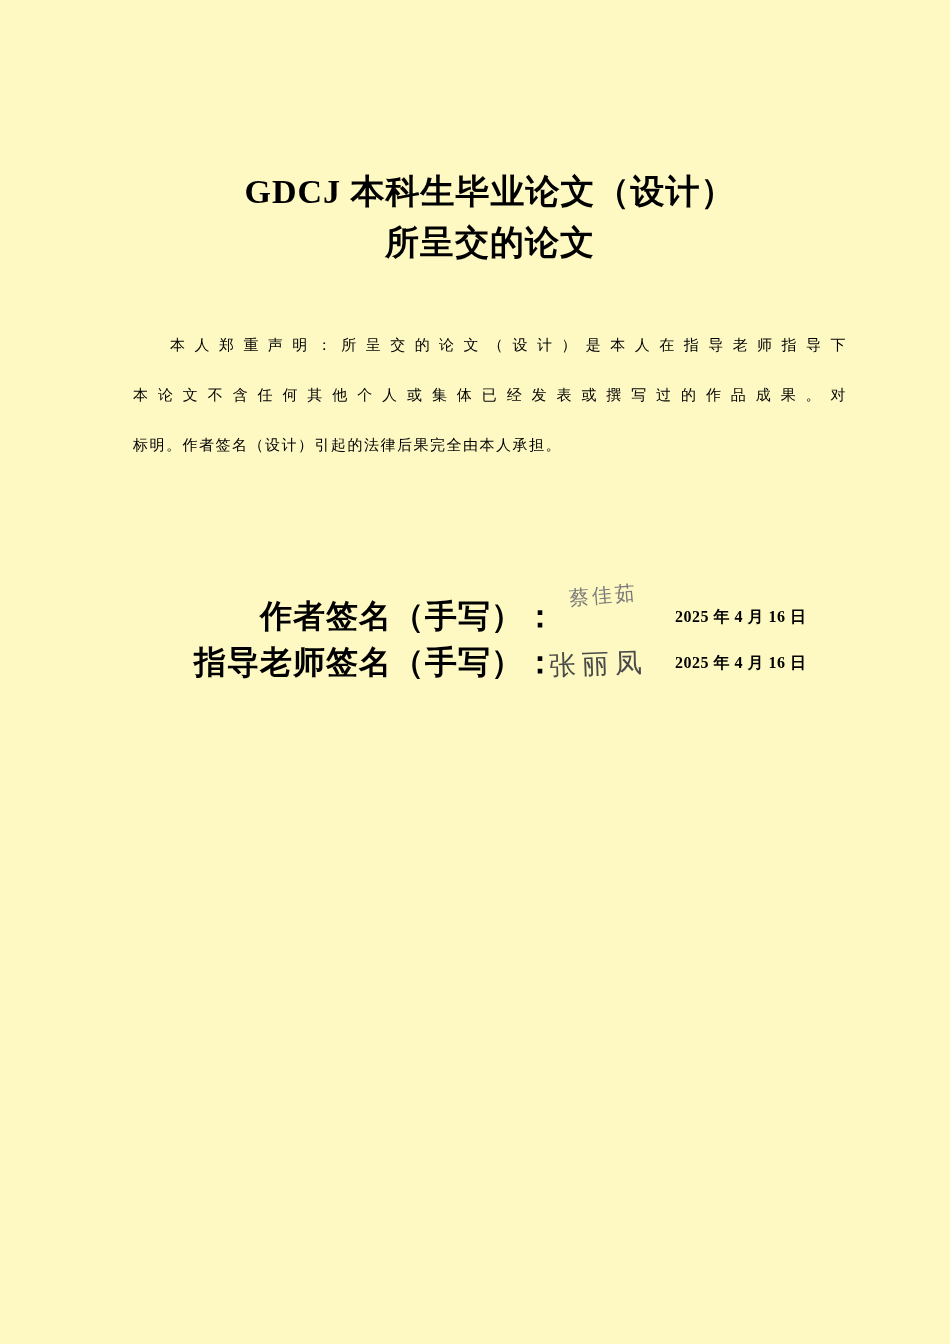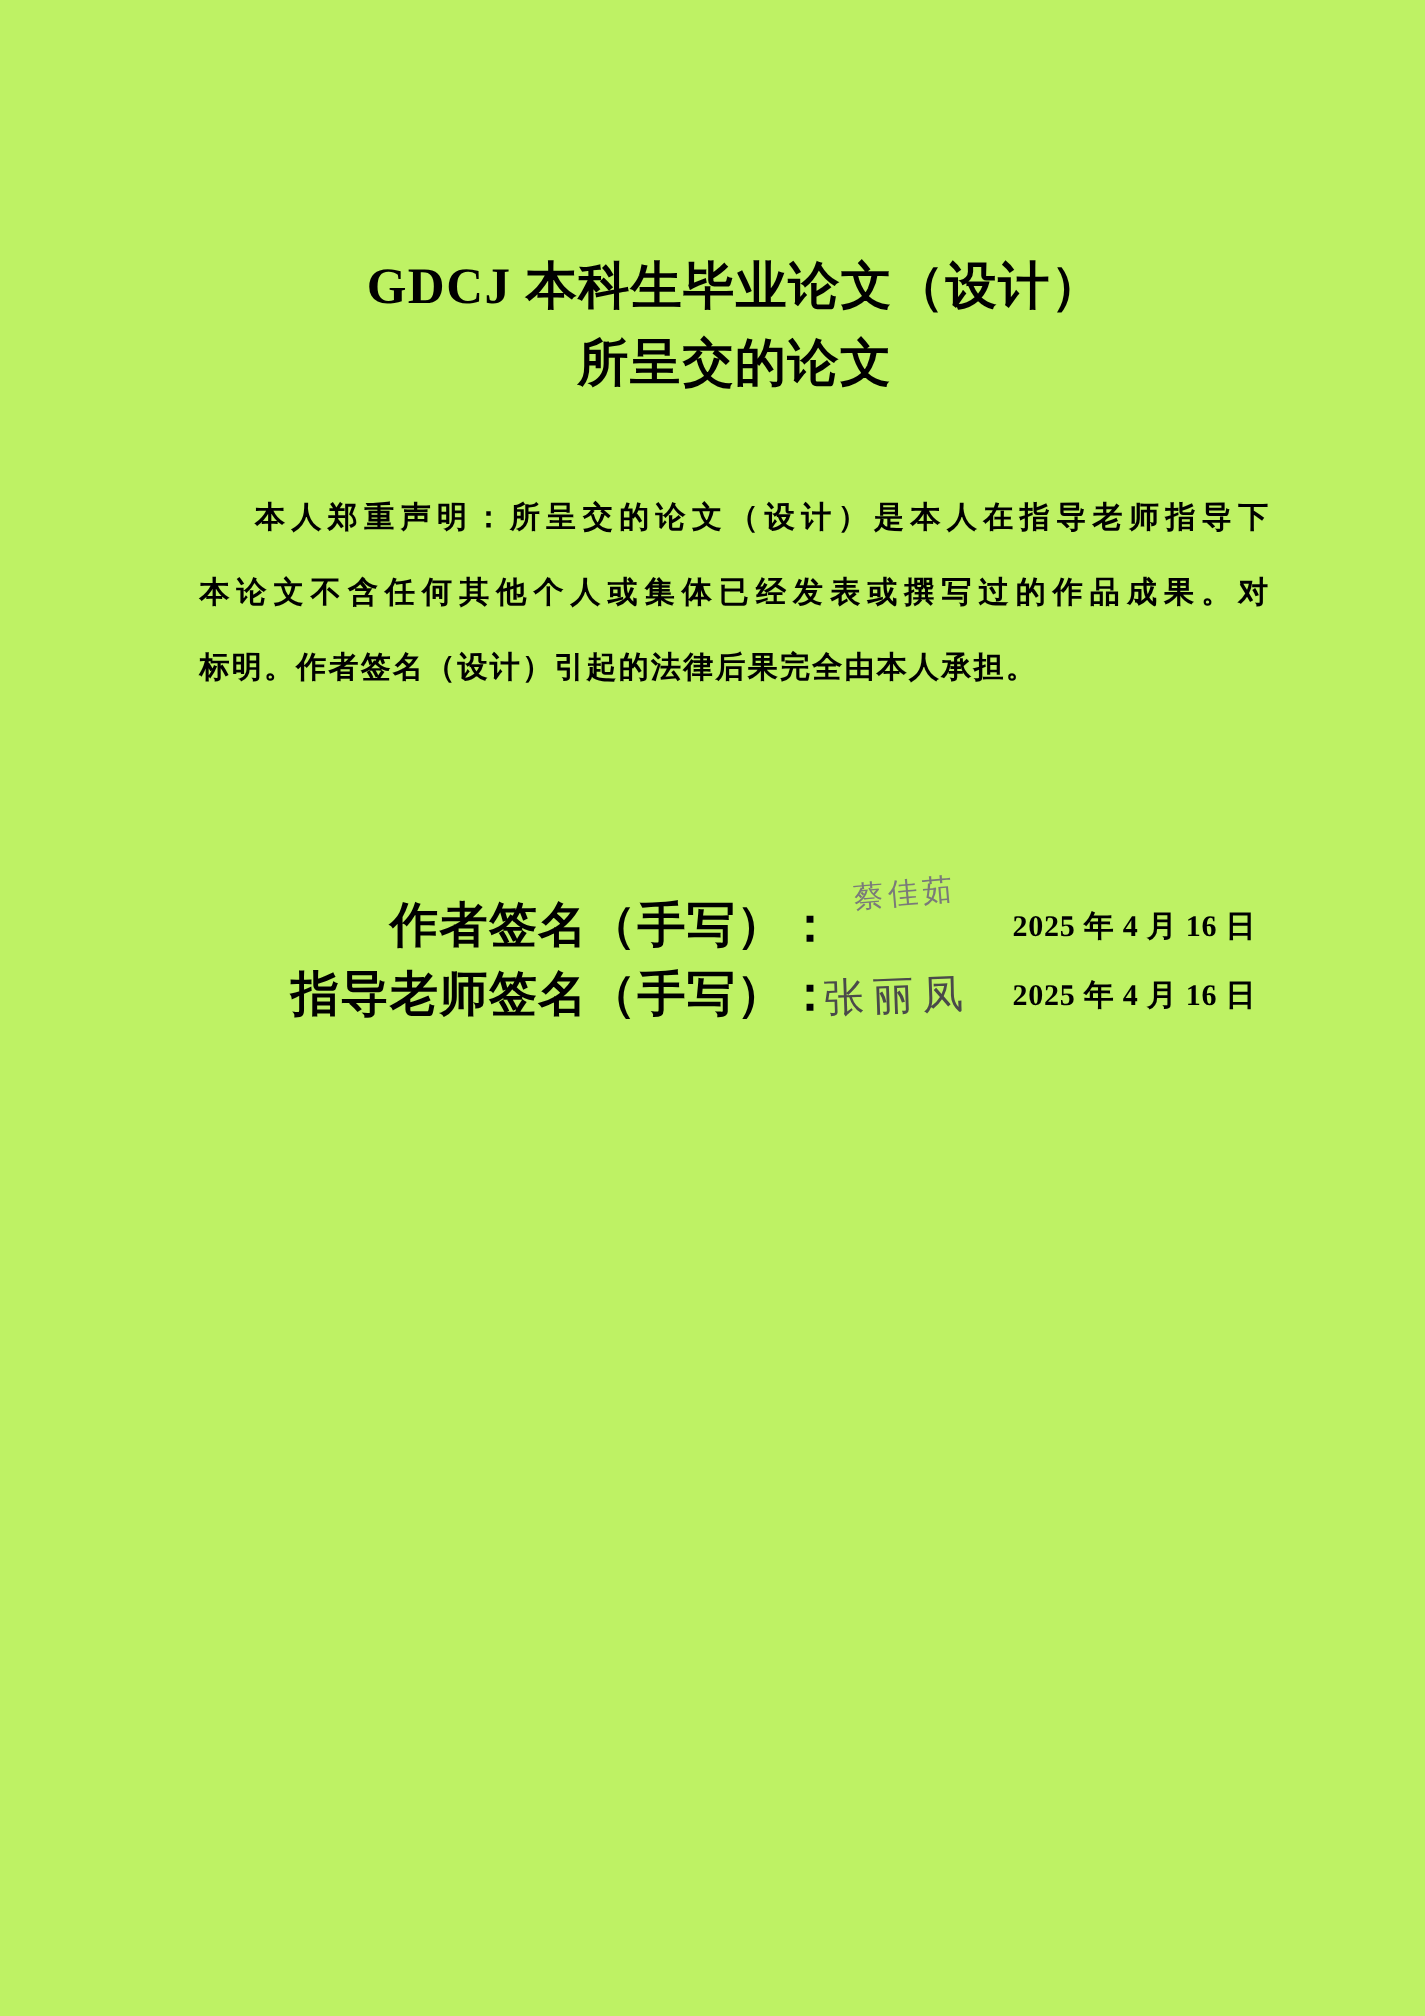--- a/index.html
+++ b/index.html
@@ -4,21 +4,21 @@
 <style>
   html, body {
     margin: 0;
     padding: 0;
     background: #ffffff;
   }
   .page {
     position: relative;
     width: 950px;
     height: 1344px;
-    background: #bef264;
+    background: #fef9c3;
     color: #000000;
     font-family: "Liberation Serif", "DejaVu Serif", serif;
     overflow: hidden;
   }
 
   
   .title-block {
     position: absolute;
     top: 166px;
     left: 120px;
@@ -29,22 +29,22 @@
     line-height: 51px;
     letter-spacing: 1px;
   }
 
   
   .body-par {
     position: absolute;
     top: 320px;
     left: 133px;
     width: 714px;
-    font-size: 20px;
-    font-weight: bold;
+    font-size: 15px;
+    font-weight: normal;
   }
   .body-line {
     height: 50px;
     line-height: 50px;
     letter-spacing: 1.5px;
     text-align: justify;
     text-align-last: justify;
     white-space: nowrap;
   }
   .body-line.first {
@@ -96,21 +96,21 @@
   }
   .sig-script.supervisor {
     left: -8px;
     top: 6px;
     font-size: 27px;
     color: #4a4a4a;
     letter-spacing: 6px;
     transform: rotate(-2deg);
   }
   .sig-date {
-    font-size: 20px;
+    font-size: 16px;
     font-weight: bold;
     white-space: nowrap;
     letter-spacing: 0.5px;
     text-align: center;
   }
 </style>
 </head>
 <body>
 
 <div class="page">

